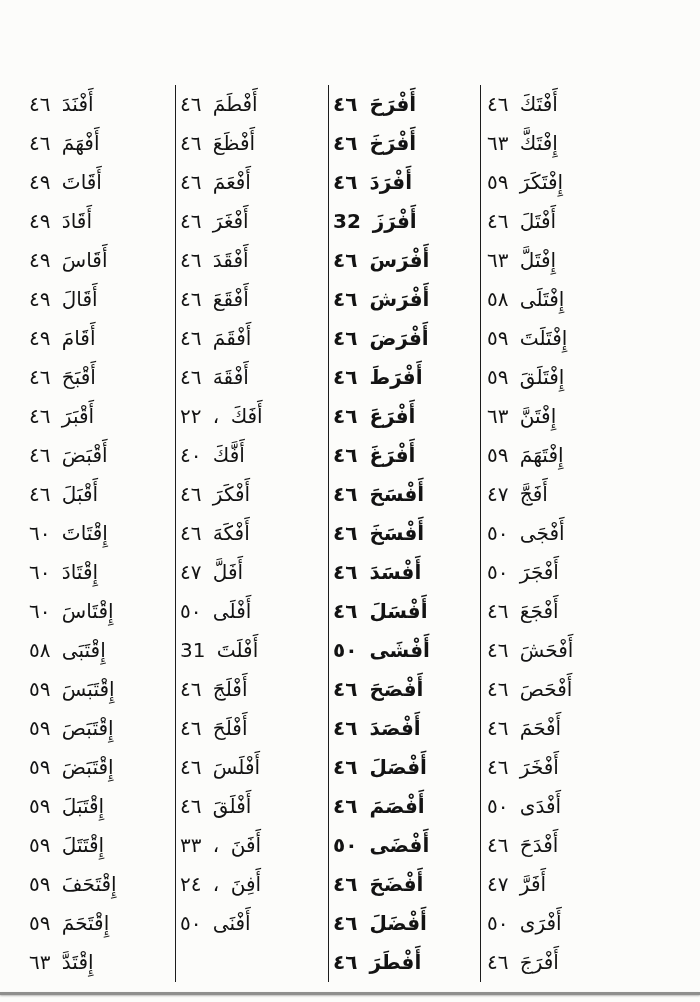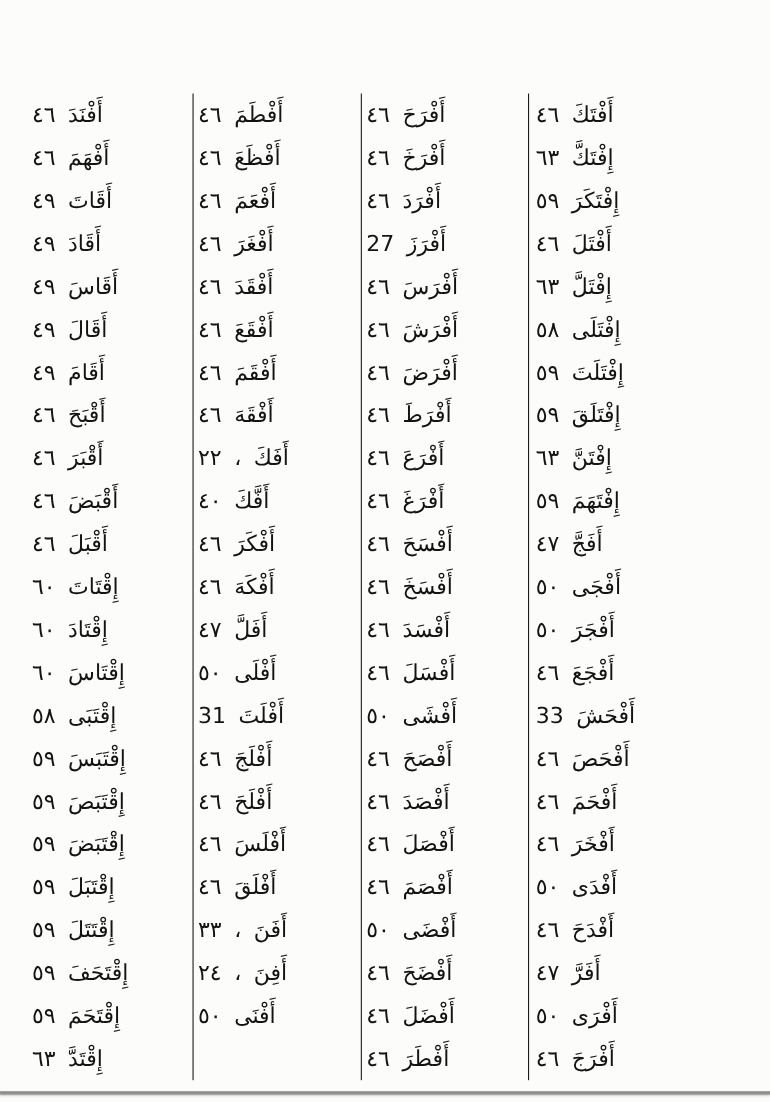--- a/index.html
+++ b/index.html
@@ -26,21 +26,21 @@
     right: 0;
     display: flex;
     flex-direction: row; 
     align-items: stretch;
   }
   .col {
     box-sizing: border-box;
     text-align: left;
   }
   .col:nth-child(1) { width: 219px; padding-left: 6px; padding-right: 14px; }
-  .col:nth-child(2) { width: 152px; padding-left: 4px; padding-right: 12px; }
+  .col:nth-child(2) { width: 152px; padding-left: 4px; padding-right: 12px; font-weight: bold; }
   .col:nth-child(3) { width: 153px; padding-left: 4px; padding-right: 16px; }
   .col:nth-child(4) { width: 151px; padding-left: 4px; padding-right: 8px; }
   .col:not(:first-child) {
     border-right: 1.5px solid #1c1c1c;
   }
   .entry {
     height: 39px;
     line-height: 39px;
     font-size: 20px;
     white-space: nowrap;
@@ -70,35 +70,35 @@
         <div class="entry">إِفْتَلَّ ٦٣</div>
         <div class="entry">إِفْتَلَى ٥٨</div>
         <div class="entry">إِفْتَلَتَ ٥٩</div>
         <div class="entry">إِفْتَلَقَ ٥٩</div>
         <div class="entry">إِفْتَنَّ ٦٣</div>
         <div class="entry">إِفْتَهَمَ ٥٩</div>
         <div class="entry">أَفَجَّ ٤٧</div>
         <div class="entry">أَفْجَى ٥٠</div>
         <div class="entry">أَفْجَرَ ٥٠</div>
         <div class="entry">أَفْجَعَ ٤٦</div>
-        <div class="entry">أَفْحَشَ 33</div>
+        <div class="entry">أَفْحَشَ ٤٦</div>
         <div class="entry">أَفْحَصَ ٤٦</div>
         <div class="entry">أَفْحَمَ ٤٦</div>
         <div class="entry">أَفْخَرَ ٤٦</div>
         <div class="entry">أَفْدَى ٥٠</div>
         <div class="entry">أَفْدَحَ ٤٦</div>
         <div class="entry">أَفَرَّ ٤٧</div>
         <div class="entry">أَفْرَى ٥٠</div>
         <div class="entry">أَفْرَجَ ٤٦</div>
       </div>
       <div class="col">
         <div class="entry">أَفْرَحَ ٤٦</div>
         <div class="entry">أَفْرَخَ ٤٦</div>
         <div class="entry">أَفْرَدَ ٤٦</div>
-        <div class="entry">أَفْرَزَ 27</div>
+        <div class="entry">أَفْرَزَ 32</div>
         <div class="entry">أَفْرَسَ ٤٦</div>
         <div class="entry">أَفْرَشَ ٤٦</div>
         <div class="entry">أَفْرَضَ ٤٦</div>
         <div class="entry">أَفْرَطَ ٤٦</div>
         <div class="entry">أَفْرَعَ ٤٦</div>
         <div class="entry">أَفْرَغَ ٤٦</div>
         <div class="entry">أَفْسَحَ ٤٦</div>
         <div class="entry">أَفْسَخَ ٤٦</div>
         <div class="entry">أَفْسَدَ ٤٦</div>
         <div class="entry">أَفْسَلَ ٤٦</div>

